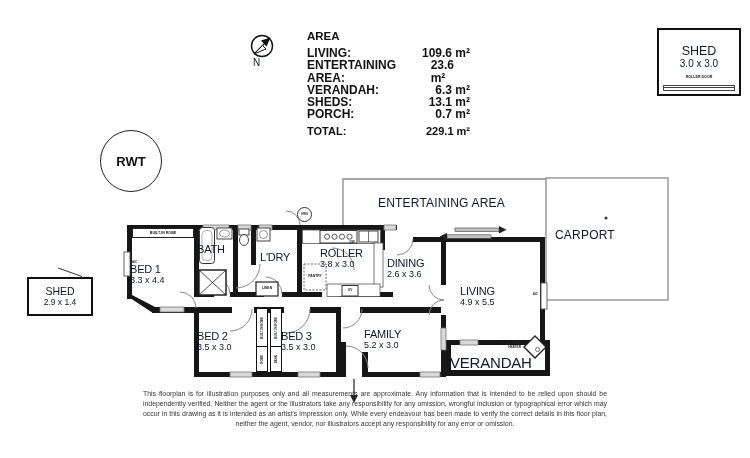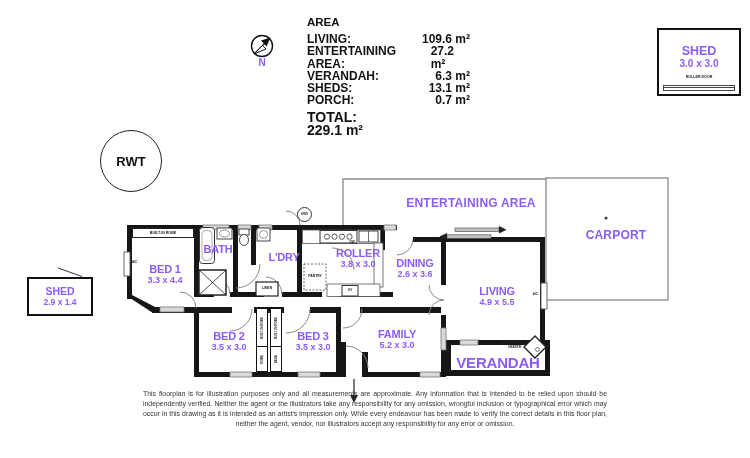--- a/index.html
+++ b/index.html
@@ -1,27 +1,27 @@
 <!DOCTYPE html>
 <html><head>
 <meta charset="utf-8">
 <style>
   html,body{margin:0;padding:0;background:#fff;}
   .canvas{position:relative;width:750px;height:458px;background:#fff;overflow:hidden;
           font-family:"Liberation Sans",sans-serif;color:#111;}
   svg{position:absolute;left:0;top:0;}
-  .lbl{position:absolute;text-align:center;font-weight:700;line-height:1.12;color:#8b5cf6;}
+  .lbl{position:absolute;text-align:left;font-weight:400;line-height:1.12;color:#0f172a;}
   .rname{font-size:11px;letter-spacing:-0.2px;}
   .rdims{font-size:9px;}
   .big{font-size:12px;letter-spacing:0.2px;}
   .tiny{position:absolute;font-weight:700;font-size:3.4px;line-height:1.1;color:#222;text-align:center;}
-  .areabox{position:absolute;left:307px;top:16px;width:163px;}
+  .areabox{position:absolute;left:307px;top:30px;width:163px;}
   .atitle{font-weight:700;font-size:11.5px;margin-bottom:5px;}
   .arow{display:flex;justify-content:space-between;font-weight:700;font-size:12px;line-height:12.3px;}
-  .arow.total{margin-top:4.5px;font-size:14px;flex-direction:column;}
+  .arow.total{margin-top:4.5px;font-size:11px;}
   .shedbox{position:absolute;border:2px solid #111;background:#fff;display:flex;flex-direction:column;
            align-items:center;justify-content:center;}
   .circlebox{position:absolute;border:1.6px solid #222;border-radius:50%;background:#fff;
              display:flex;align-items:center;justify-content:center;font-weight:700;font-size:13px;}
   .strip{position:absolute;border:1.5px solid #111;background:#fff;display:flex;flex-direction:column;box-sizing:border-box;}
   .strip .top{flex:1.55;display:flex;align-items:center;justify-content:center;border-bottom:1.2px solid #111;}
   .strip .bot{flex:1;display:flex;align-items:center;justify-content:center;}
   .vtext{writing-mode:vertical-rl;transform:rotate(180deg);font-weight:700;font-size:3px;white-space:nowrap;color:#222;}
   .robestrip{position:absolute;border:1px solid #222;background:#fff;font-weight:700;font-size:3.6px;
              display:flex;align-items:center;justify-content:center;box-sizing:border-box;color:#222;}
@@ -202,21 +202,21 @@
   </div>
 
   <div class="areabox">
     <div class="atitle">AREA</div>
     <div class="arow">
       <span>LIVING:</span>
       <span>109.6 m²</span>
     </div>
     <div class="arow">
       <span>ENTERTAINING AREA:</span>
-      <span>27.2 m²</span>
+      <span>23.6 m²</span>
     </div>
     <div class="arow">
       <span>VERANDAH:</span>
       <span>6.3 m²</span>
     </div>
     <div class="arow">
       <span>SHEDS:</span>
       <span>13.1 m²</span>
     </div>
     <div class="arow">

